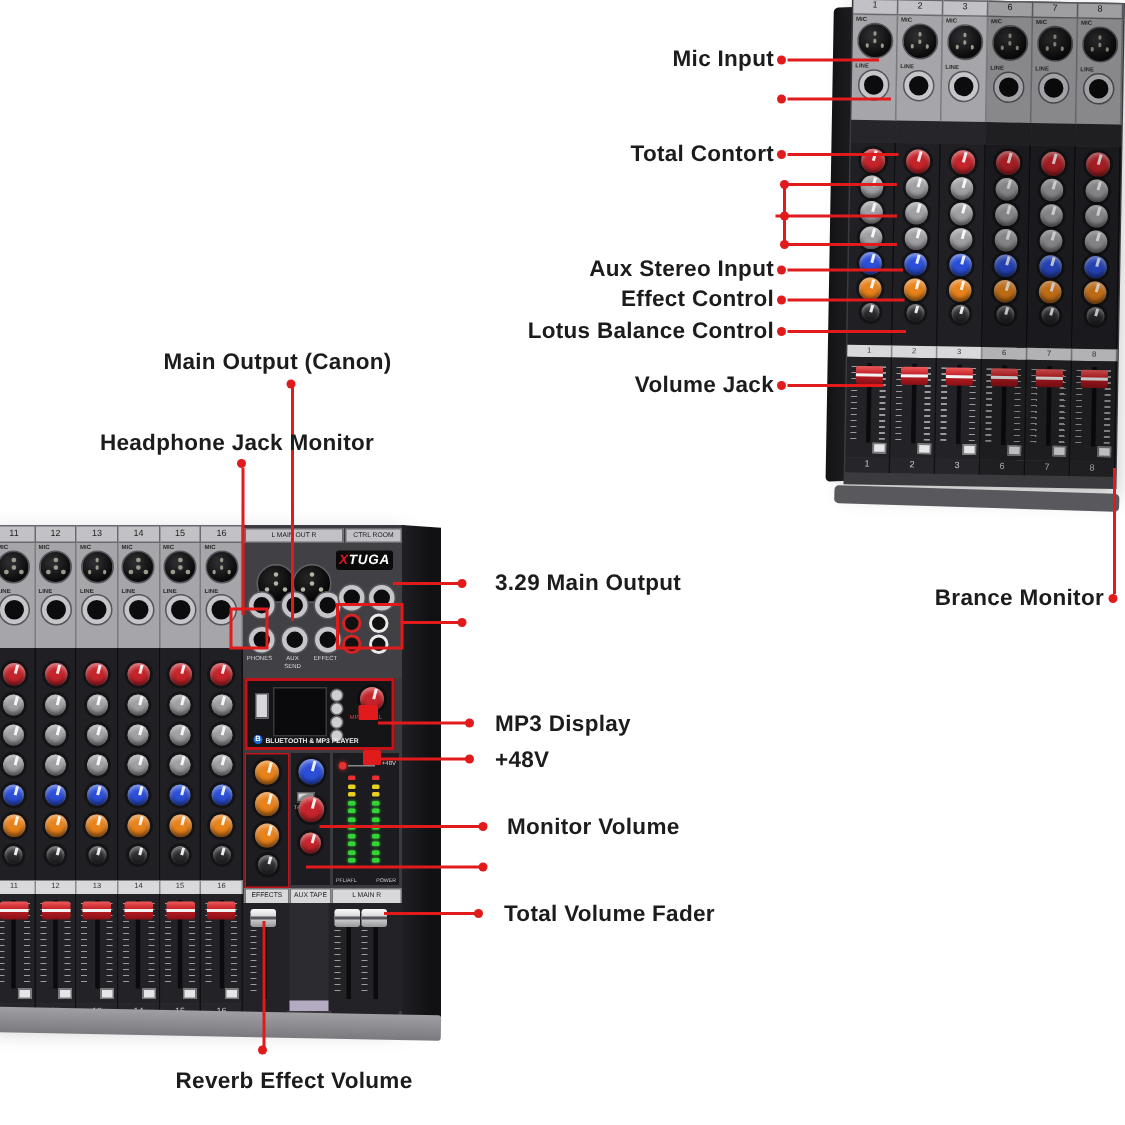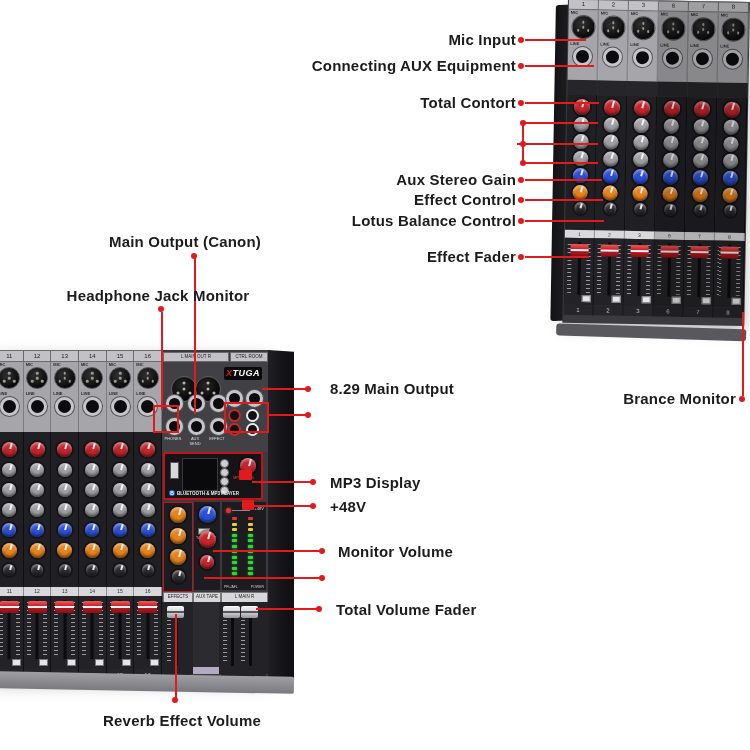--- a/index.html
+++ b/index.html
@@ -559,36 +559,35 @@
 
         <div class="botlab" style="left:1px;width:28px;">EFFECTS</div>
         <div class="botlab" style="left:59px;width:45px;">L MAIN R</div>
       </div>
     </div>
     <div class="redge"></div>
     <div class="front"></div>
   </div>
 
   <div class="alabel r" style="top:31px;right:234px;">Mic Input</div>
-  <div class="alabel r" style="top:57px;right:234px;">Connecting AUX Equipment</div>
   <div class="alabel r" style="top:94px;right:234px;">Total Contort</div>
-  <div class="alabel r" style="top:171px;right:234px;">Aux Stereo Gain</div>
+  <div class="alabel r" style="top:171px;right:234px;">Aux Stereo Input</div>
   <div class="alabel r" style="top:191px;right:234px;">Effect Control</div>
   <div class="alabel r" style="top:212px;right:234px;">Lotus Balance Control</div>
-  <div class="alabel r" style="top:248px;right:234px;">Effect Fader</div>
+  <div class="alabel r" style="top:248px;right:234px;">Volume Jack</div>
   <div class="alabel r" style="top:390px;right:14px;">Brance Monitor</div>
 
   <div class="alabel c" style="top:287px;left:58px;width:200px;">Headphone Jack Monitor</div>
   <div class="alabel c" style="top:233px;left:85px;width:200px;">Main Output (Canon)</div>
-  <div class="alabel" style="top:380px;left:330px;">8.29 Main Output</div>
+  <div class="alabel" style="top:380px;left:330px;">3.29 Main Output</div>
   <div class="alabel" style="top:474px;left:330px;">MP3 Display</div>
   <div class="alabel" style="top:498px;left:330px;">+48V</div>
   <div class="alabel" style="top:543px;left:338px;">Monitor Volume</div>
   <div class="alabel" style="top:601px;left:336px;">Total Volume Fader</div>
-  <div class="alabel c" style="top:712px;left:82px;width:200px;">Reverb Effect Volume</div>
+  <div class="alabel c" style="top:712px;left:96px;width:200px;">Reverb Effect Volume</div>
 
   <div class="aline" style="top:39px;left:525px;width:61px;"></div>
   <div class="aline" style="top:65px;left:525px;width:69px;"></div>
   <div class="aline" style="top:102px;left:525px;width:74px;"></div>
   <div class="aline" style="top:122px;left:522px;width:76px;"></div>
   <div class="aline" style="top:143px;left:517px;width:81px;"></div>
   <div class="aline" style="top:162px;left:522px;width:76px;"></div>
   <div class="avline" style="top:122px;left:522px;height:42px;"></div>
   <div class="aline" style="top:179px;left:525px;width:77px;"></div>
   <div class="aline" style="top:199px;left:525px;width:78px;"></div>

